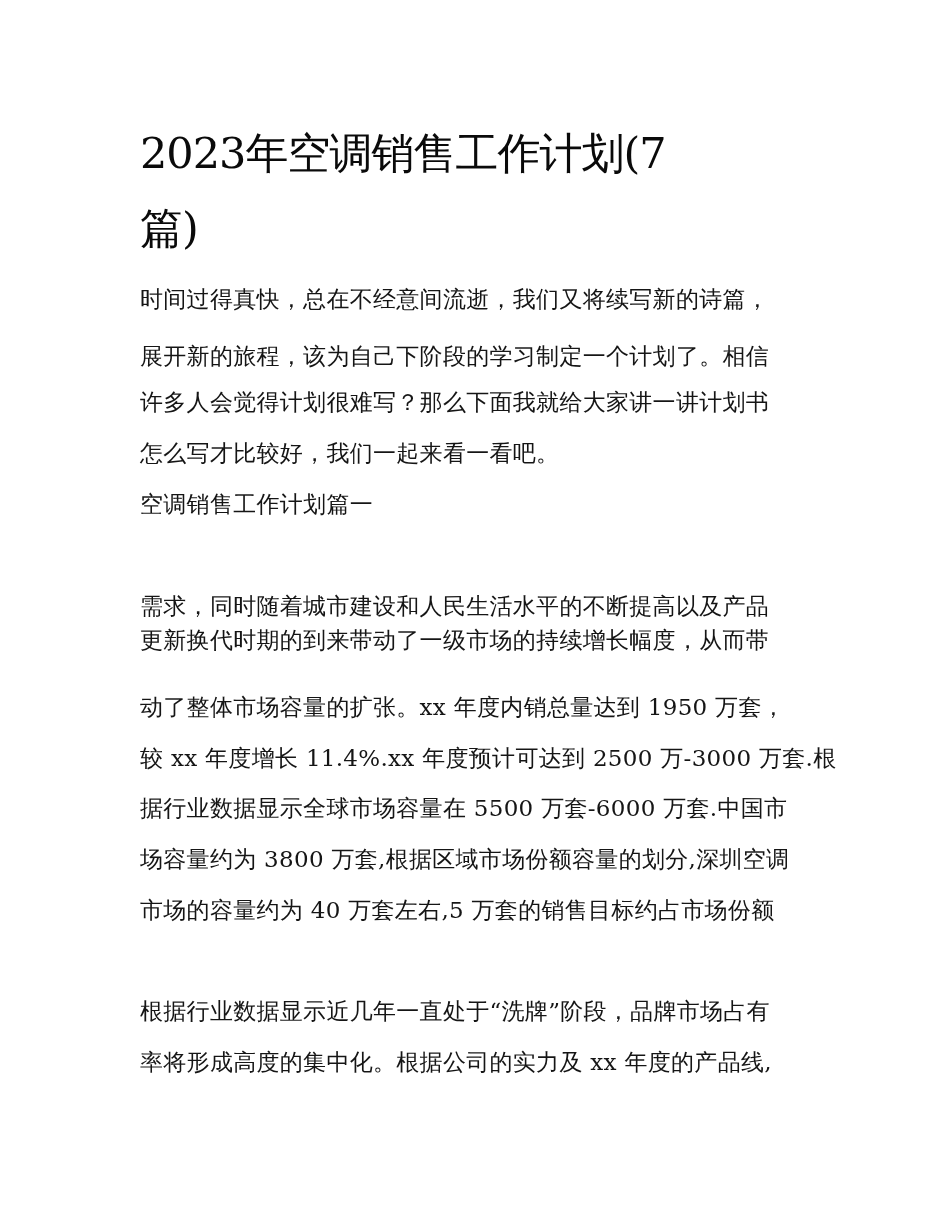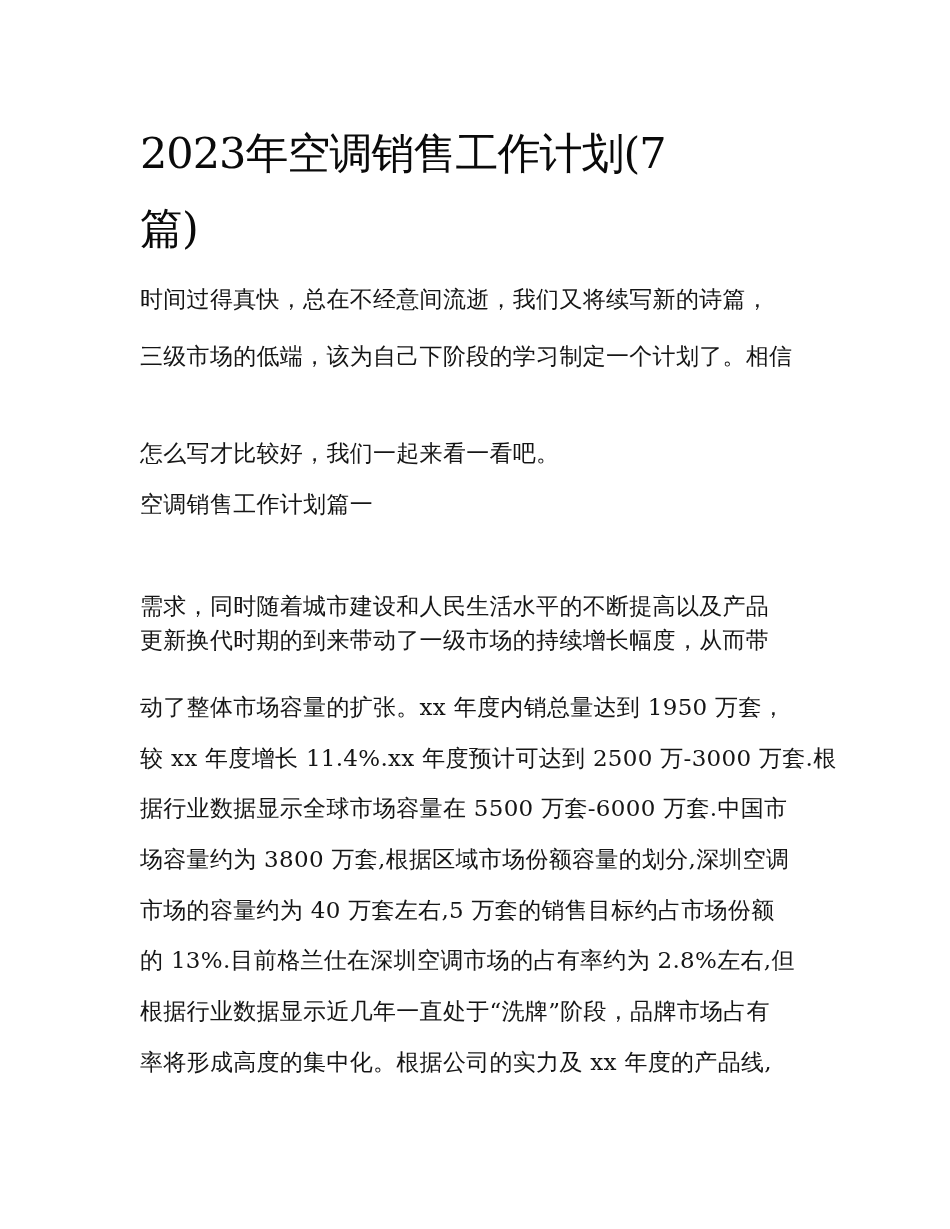--- a/index.html
+++ b/index.html
@@ -42,29 +42,29 @@
   </style>
 </head>
 <body>
 
 <div class="page">
 
   <div class="title-line" style="top:128px;">2023年空调销售工作计划(7</div>
   <div class="title-line" style="top:203px;">篇)</div>
 
   <div class="body-line" style="top:284px;">时间过得真快，总在不经意间流逝，我们又将续写新的诗篇，</div>
-  <div class="body-line" style="top:341px;">三级市场的低端，该为自己下阶段的学习制定一个计划了。相信</div>
+  <div class="body-line" style="top:341px;">展开新的旅程，该为自己下阶段的学习制定一个计划了。相信</div>
+  <div class="body-line" style="top:387px;">许多人会觉得计划很难写？那么下面我就给大家讲一讲计划书</div>
   <div class="body-line" style="top:438px;">怎么写才比较好，我们一起来看一看吧。</div>
 
   <div class="body-line" style="top:489px;">空调销售工作计划篇一</div>
 
   <div class="body-line" style="top:591px;">需求，同时随着城市建设和人民生活水平的不断提高以及产品</div>
   <div class="body-line" style="top:625px;">更新换代时期的到来带动了一级市场的持续增长幅度，从而带</div>
   <div class="body-line" style="top:692px;">动了整体市场容量的扩张。xx 年度内销总量达到 1950 万套，</div>
   <div class="body-line" style="top:743px;">较 xx 年度增长 11.4%.xx 年度预计可达到 2500 万-3000 万套.根</div>
   <div class="body-line" style="top:793px;">据行业数据显示全球市场容量在 5500 万套-6000 万套.中国市</div>
   <div class="body-line" style="top:844px;">场容量约为 3800 万套,根据区域市场份额容量的划分,深圳空调</div>
   <div class="body-line" style="top:895px;">市场的容量约为 40 万套左右,5 万套的销售目标约占市场份额</div>
-  <div class="body-line" style="top:945px;">的 13%.目前格兰仕在深圳空调市场的占有率约为 2.8%左右,但</div>
   <div class="body-line" style="top:996px;">根据行业数据显示近几年一直处于“洗牌”阶段，品牌市场占有</div>
   <div class="body-line" style="top:1047px;">率将形成高度的集中化。根据公司的实力及 xx 年度的产品线,</div>
 
 </div>
 
 </body></html>

